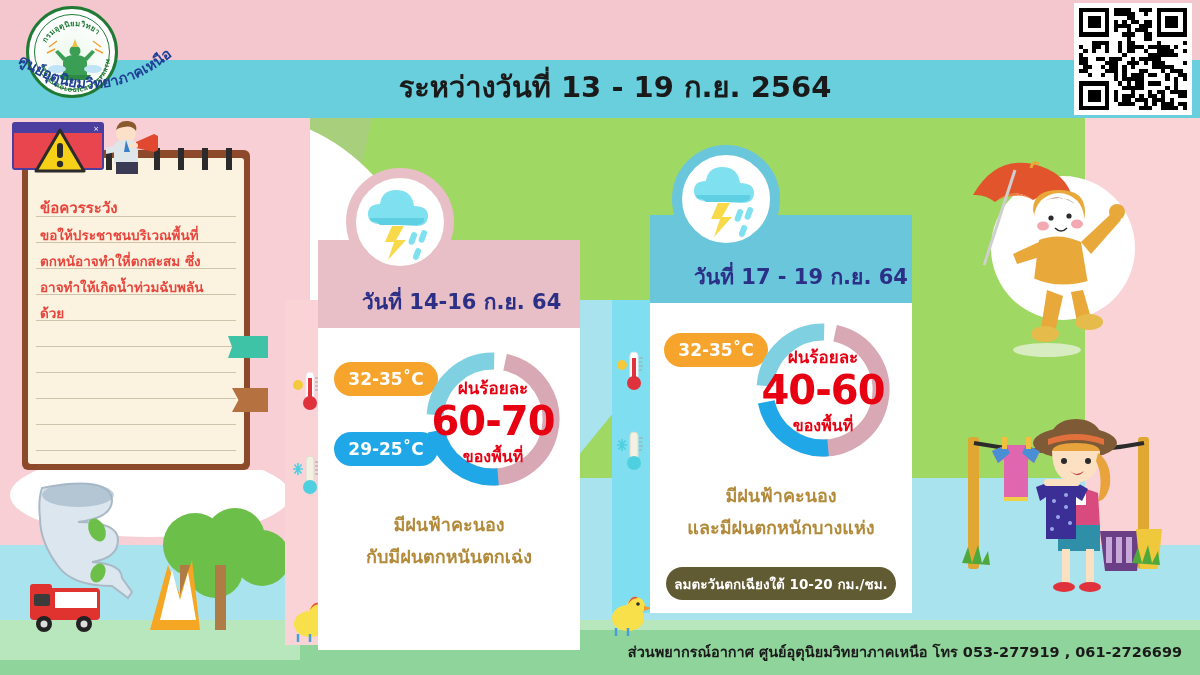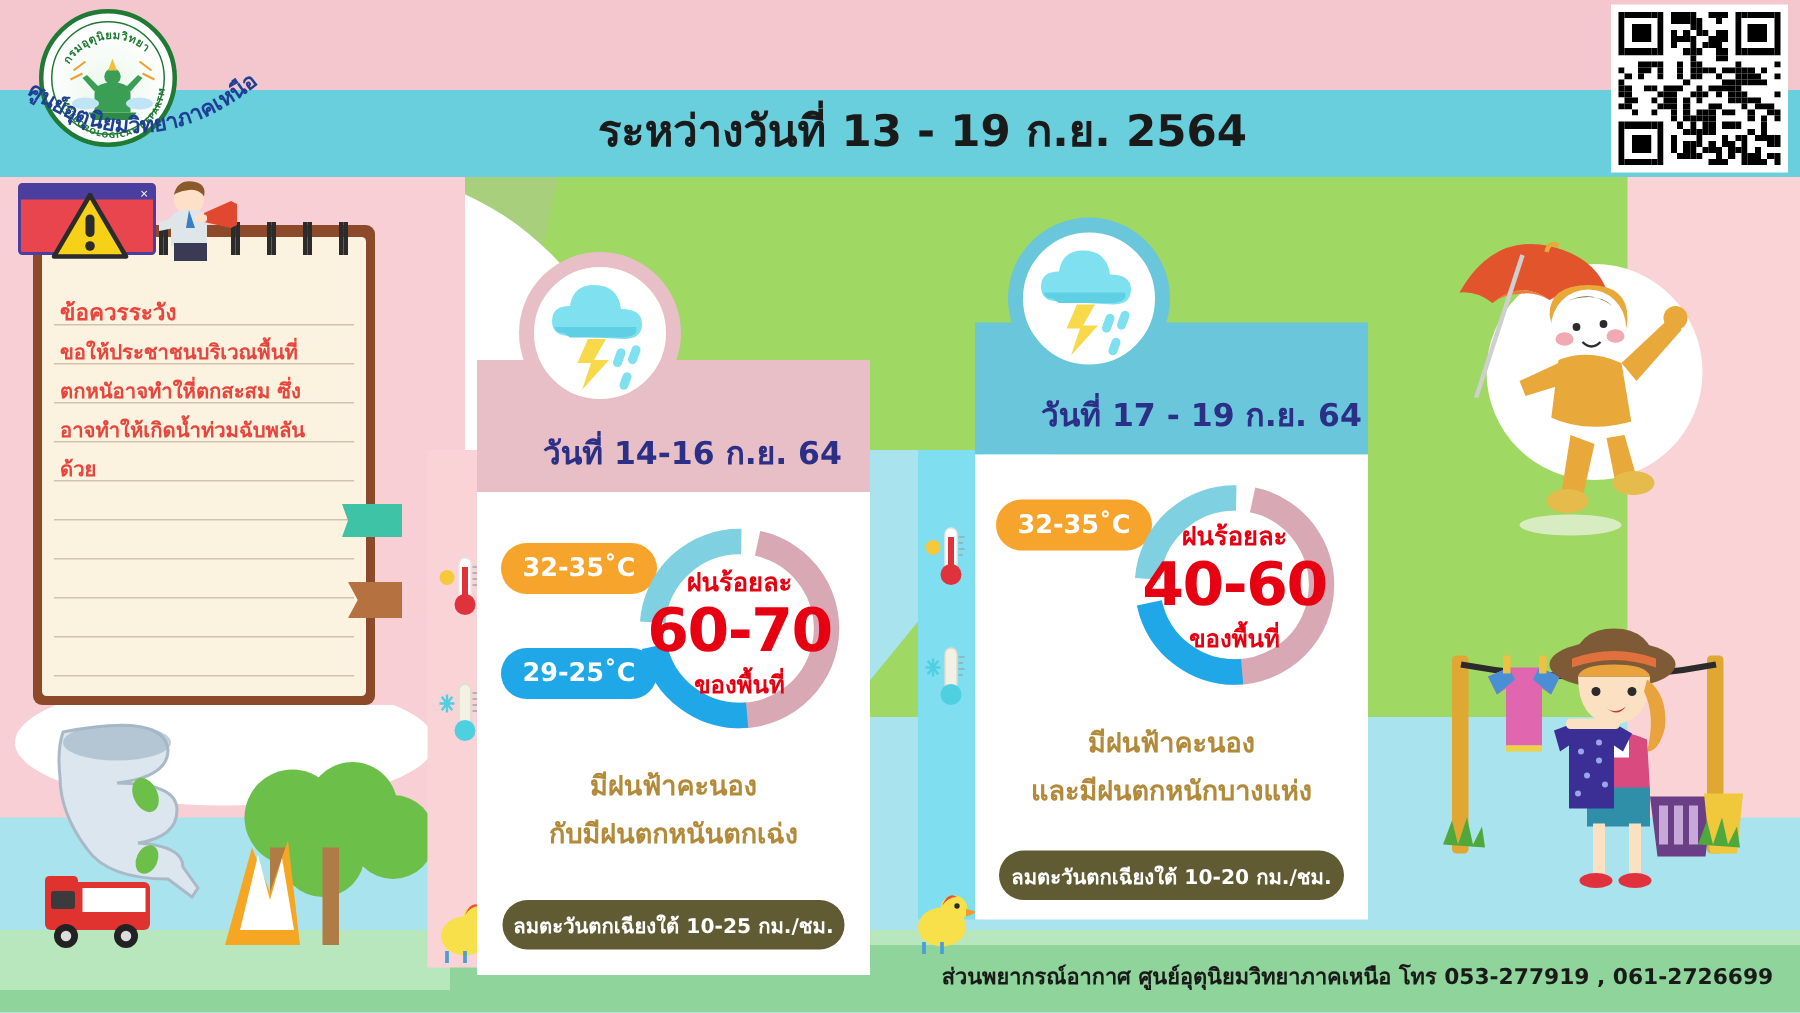--- a/index.html
+++ b/index.html
@@ -1168,21 +1168,20 @@
           <circle cx="73" cy="73" r="58" fill="none" stroke="#7fd0e0" stroke-width="17" stroke-dasharray="88 277" transform="rotate(-176 73 73)"></circle>
           <circle cx="73" cy="73" r="58" fill="none" stroke="#1fa7e8" stroke-width="17" stroke-dasharray="84 281" transform="rotate(85 73 73)"></circle>
         </svg>
         <div class="donut-label donut-top" style="top:28px;">ฝนร้อยละ</div>
         <div class="donut-label donut-big" style="top:52px;">60-70</div>
         <div class="donut-label donut-bot" style="top:98px;">ของพื้นที่</div>
       </div>
 
       <div class="card-desc" style="top:182px;">มีฝนฟ้าคะนอง</div>
       <div class="card-desc" style="top:214px;">กับมีฝนตกหนันตกเฉ่ง</div>
-      <div class="wind-pill" style="left:17px;top:272px;width:228px;">ลมตะวันตกเฉียงใต้ 10-25 กม./ชม.</div>
     </div>
   </div>
 
   <div class="card" id="card2">
     <div class="card-head">
       <div class="card-date">วันที่ 17 - 19 ก.ย. 64</div>
     </div>
     <div class="wicon">
       <svg viewBox="0 0 88 88" style="width:88px;height:88px;">
         <path d="M24 46 Q12 46 12 36 Q12 26 24 26 Q26 12 40 12 Q56 12 58 28 Q72 28 72 38 Q72 48 60 48 Z" fill="#7fe0f0"></path>

